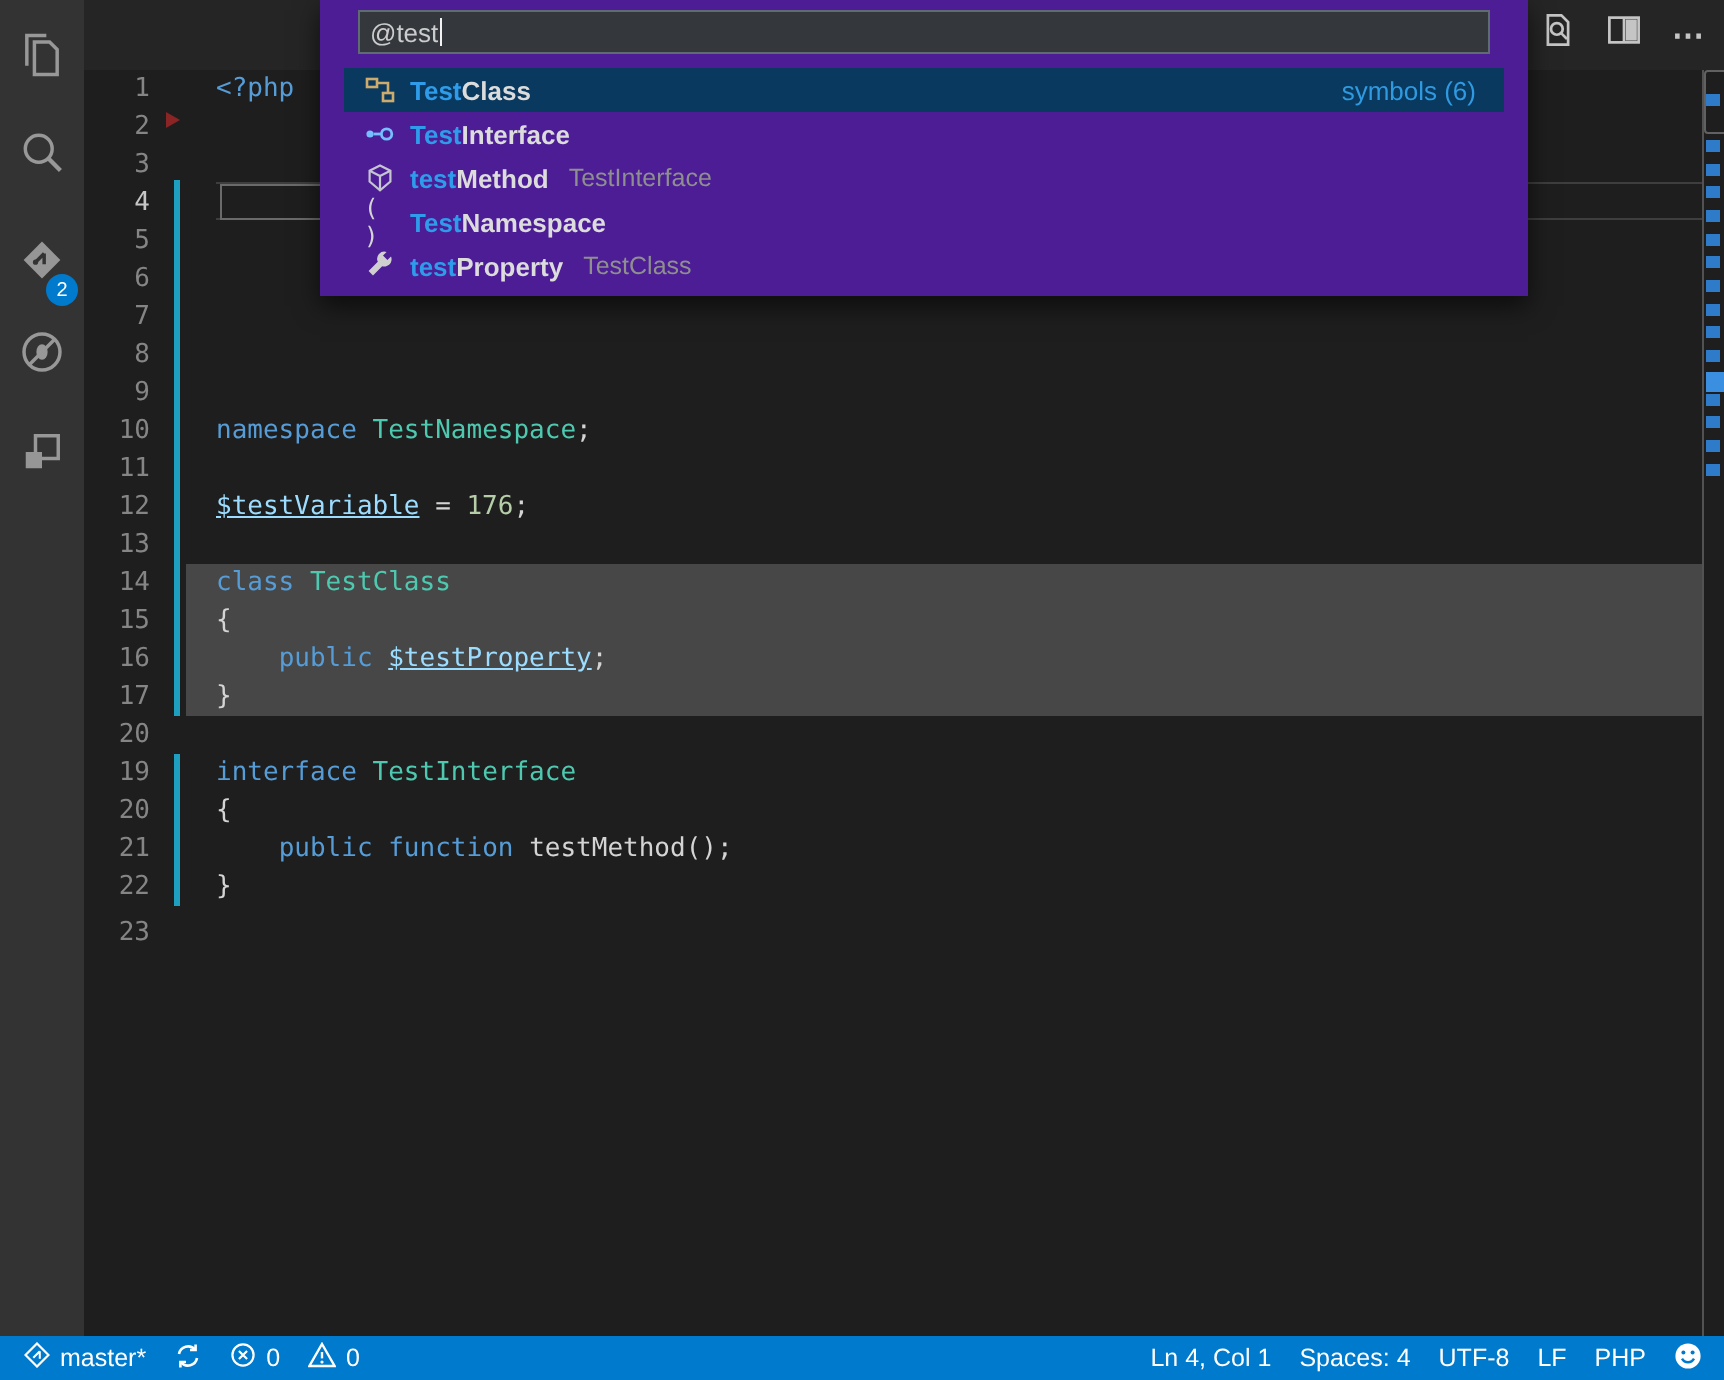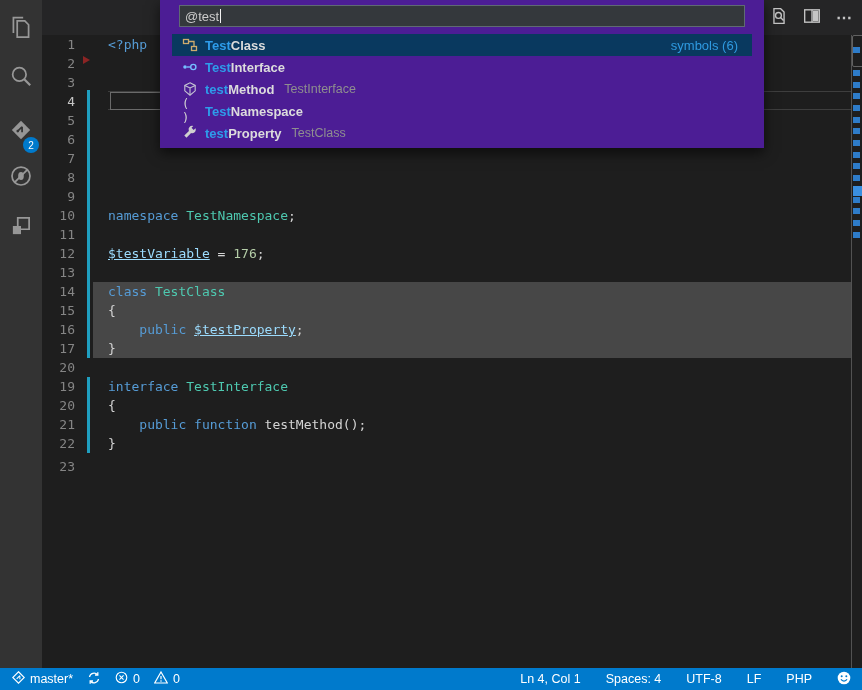--- a/index.html
+++ b/index.html
@@ -56,21 +56,21 @@
   .qo-match{color:var(--match);}
   .qo-rest{color:#dcdcdc;}
   .qo-desc{color:#8f8f8f;margin-left:10px;font-size:12.5px;}
   .qo-badge{margin-left:auto;color:#2f9ae0;font-size:13px;padding-right:4px;}
   .ns-glyph{color:#d4d4d4;font:12px "DejaVu Sans Mono",monospace;}
 
   
   .status-bar{position:absolute;left:0;bottom:0;width:862px;height:22px;background:var(--status);
               color:#ffffff;display:flex;align-items:center;font-size:12.5px;}
   .sb-left{display:flex;align-items:center;padding-left:5px;}
-  .sb-right{margin-left:auto;display:flex;align-items:flex-start;padding-right:4px;gap:11px;}
+  .sb-right{margin-left:auto;display:flex;align-items:flex-start;padding-right:4px;}
   .sb-item{display:flex;align-items:center;gap:5px;padding:0 7px;height:22px;cursor:pointer;}
   .sb-item svg{flex:none;}
 </style>
 </head>
 <body>
 
 <div class="app">
 
   <div class="activity-bar">
     <div class="ab-item" style="top:8px">

